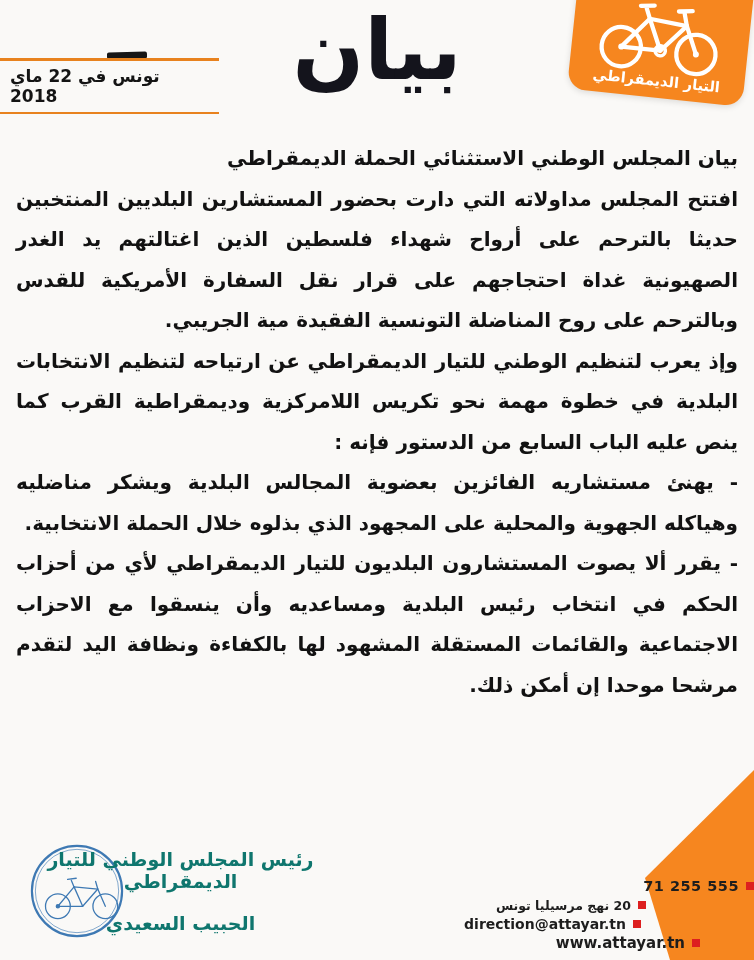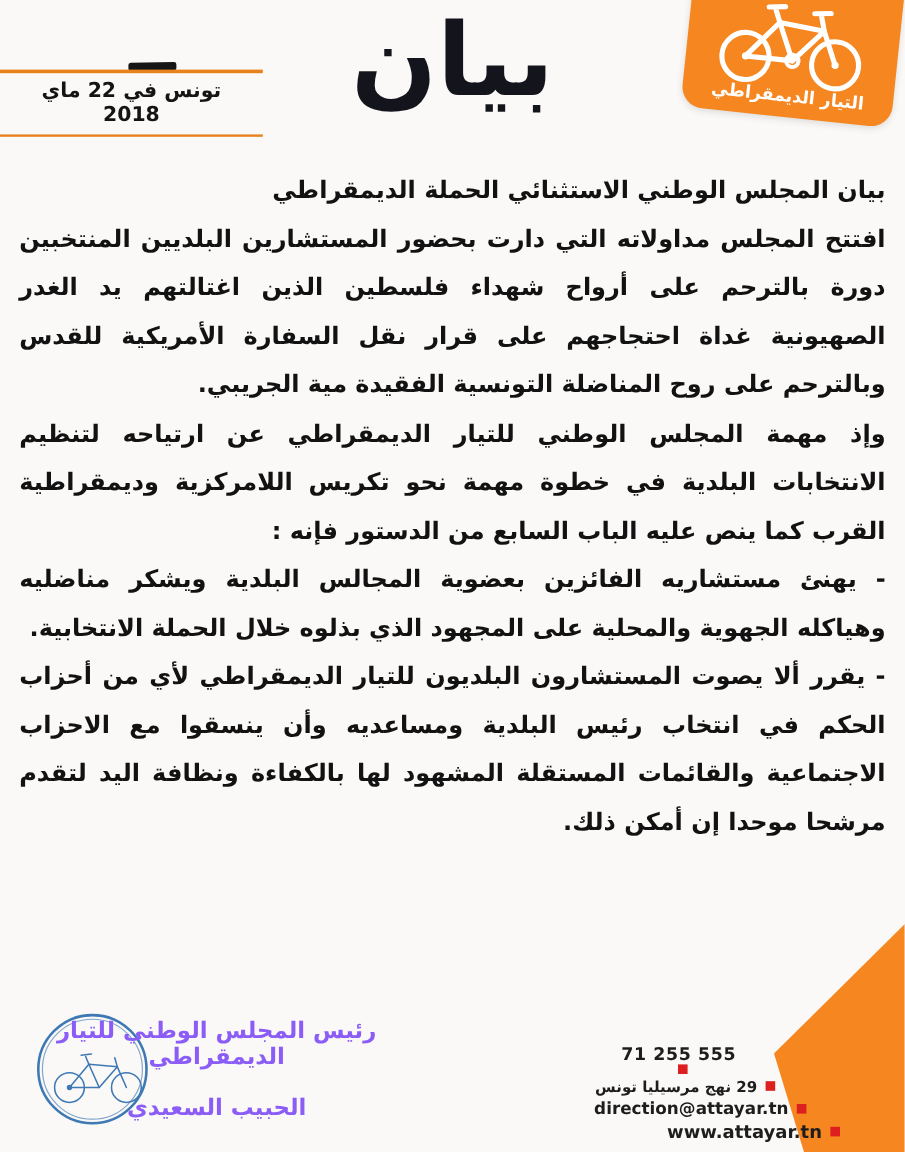--- a/index.html
+++ b/index.html
@@ -6,21 +6,21 @@
   body{
     width:754px;height:960px;position:relative;overflow:hidden;
     background:#faf9f7;
     font-family:"DejaVu Sans",sans-serif;
     color:#151515;
   }
   
   .date-block{position:absolute;left:0;top:58;width:219px;top:58px;}
   .date-line{height:2.5px;background:#e8821e;width:219px;}
   .date-text{
-    direction:rtl;text-align:center;font-weight:bold;font-size:17px;
+    direction:rtl;text-align:left;font-weight:bold;font-size:17px;
     padding:5px 10px 6px 10px;color:#141414;letter-spacing:.2px;
   }
   .smudge{position:absolute;left:107px;top:52px;width:40px;height:7px;background:#161616;border-radius:2px;transform:rotate(-1.2deg);}
   
   .doc-title{
     position:absolute;top:2px;left:0;width:100%;text-align:center;
     direction:rtl;font-size:84px;font-weight:bold;color:#14141c;line-height:1.15;
   }
   
   .logo-card{
@@ -36,37 +36,37 @@
     position:absolute;top:138px;left:16px;width:722px;
     direction:rtl;text-align:justify;
     font-weight:bold;font-size:20px;line-height:40.5px;color:#121212;
   }
   .body-text p{margin:0;}
   .body-heading{margin:0;text-align:right;}
   
   .stamp{position:absolute;left:28px;top:842px;width:98px;height:98px;opacity:.92;z-index:1;}
   .signature{
     position:absolute;left:8px;top:848px;width:345px;z-index:2;
-    direction:rtl;text-align:center;font-weight:bold;color:#8b5cf6;
+    direction:rtl;text-align:center;font-weight:bold;color:#0f766e;
   }
   .signature .sig-title{font-size:19px;}
   .signature .sig-name{font-size:19px;margin-top:20px;}
   
   .contact{position:absolute;right:0;bottom:7px;z-index:3;}
   .contact-row{
     display:flex;align-items:center;justify-content:flex-end;
     height:18px;margin-bottom:1px;color:#1d1d1d;font-weight:600;
   }
   .red-sq{width:8px;height:8px;background:#dd1f1f;margin-left:7px;flex:0 0 auto;}
   .c-phone{font-size:14.5px;letter-spacing:.5px;}
   .c-address{font-size:12.5px;direction:rtl;}
   .c-email{font-size:14px;}
   .c-web{font-size:15px;}
-  .pr1{padding-right:118px;flex-direction:column;} .pr2{padding-right:108px;}
-  .pr3{padding-right:82px;} .pr4{padding-right:54px;}
+  .pr1{} .pr2{padding-right:108px;}
+  .pr3{padding-right:113px;} .pr4{padding-right:54px;}
   
   .corner{position:absolute;right:0;bottom:0;width:114px;height:195px;z-index:0;}
 </style>
 </head>
 <body>
 
 <svg class="corner" viewBox="0 0 114 195">
   <polygon points="114,5 5,113 30,195 114,195" fill="#f6861f"></polygon>
 </svg>
 
@@ -92,22 +92,22 @@
     </g>
     <circle cx="76" cy="72" r="6" fill="none" stroke="#ffffff" stroke-width="4"></circle>
     <circle cx="30" cy="72" r="3.5" fill="#ffffff"></circle>
     <circle cx="118" cy="72" r="3.5" fill="#ffffff"></circle>
   </svg>
   <div class="logo-label">التيار الديمقراطي</div>
 </div>
 
 <div class="body-text">
   <p class="body-heading">بيان المجلس الوطني الاستثنائي الحملة الديمقراطي</p>
-  <p>افتتح المجلس مداولاته التي دارت بحضور المستشارين البلديين المنتخبين دورة بالترحم على أرواح شهداء فلسطين الذين اغتالتهم يد الغدر الصهيونية غداة احتجاجهم على قرار نقل السفارة الأمريكية للقدس وبالترحم على روح المناضلة التونسية الفقيدة مية الجريبي.</p>
-  <p>وإذ مهمة المجلس الوطني للتيار الديمقراطي عن ارتياحه لتنظيم الانتخابات البلدية في خطوة مهمة نحو تكريس اللامركزية وديمقراطية القرب كما ينص عليه الباب السابع من الدستور فإنه :</p>
+  <p>افتتح المجلس مداولاته التي دارت بحضور المستشارين البلديين المنتخبين حديثا بالترحم على أرواح شهداء فلسطين الذين اغتالتهم يد الغدر الصهيونية غداة احتجاجهم على قرار نقل السفارة الأمريكية للقدس وبالترحم على روح المناضلة التونسية الفقيدة مية الجريبي.</p>
+  <p>وإذ يعرب لتنظيم الوطني للتيار الديمقراطي عن ارتياحه لتنظيم الانتخابات البلدية في خطوة مهمة نحو تكريس اللامركزية وديمقراطية القرب كما ينص عليه الباب السابع من الدستور فإنه :</p>
   <p>- يهنئ مستشاريه الفائزين بعضوية المجالس البلدية ويشكر مناضليه وهياكله الجهوية والمحلية على المجهود الذي بذلوه خلال الحملة الانتخابية.</p>
   <p>- يقرر ألا يصوت المستشارون البلديون للتيار الديمقراطي لأي من أحزاب الحكم في انتخاب رئيس البلدية ومساعديه وأن ينسقوا مع الاحزاب الاجتماعية والقائمات المستقلة المشهود لها بالكفاءة ونظافة اليد لتقدم مرشحا موحدا إن أمكن ذلك.</p>
 </div>
 
 <svg class="stamp" viewBox="0 0 100 100">
   <circle cx="50" cy="50" r="46" fill="none" stroke="#2f6fae" stroke-width="2.2"></circle>
   <circle cx="50" cy="50" r="42.5" fill="none" stroke="#2f6fae" stroke-width="1" opacity="0.65"></circle>
   <g fill="none" stroke="#2f6fae" stroke-width="2.4" stroke-linecap="round" stroke-linejoin="round" transform="translate(14,26) scale(0.55)">
     <circle cx="30" cy="72" r="23"></circle>
     <circle cx="118" cy="72" r="23"></circle>
@@ -124,21 +124,21 @@
   <div class="sig-title">رئيس المجلس الوطني للتيار الديمقراطي</div>
   <div class="sig-name">الحبيب السعيدي</div>
 </div>
 
 <div class="contact">
   <div class="contact-row pr1">
     <span class="c-phone">71 255 555</span>
     <span class="red-sq"></span>
   </div>
   <div class="contact-row pr2">
-    <span class="c-address">29 نهج مرسيليا تونس</span>
+    <span class="c-address">20 نهج مرسيليا تونس</span>
     <span class="red-sq"></span>
   </div>
   <div class="contact-row pr3">
     <span class="c-email">direction@attayar.tn</span>
     <span class="red-sq"></span>
   </div>
   <div class="contact-row pr4">
     <span class="c-web">www.attayar.tn</span>
     <span class="red-sq"></span>
   </div>

